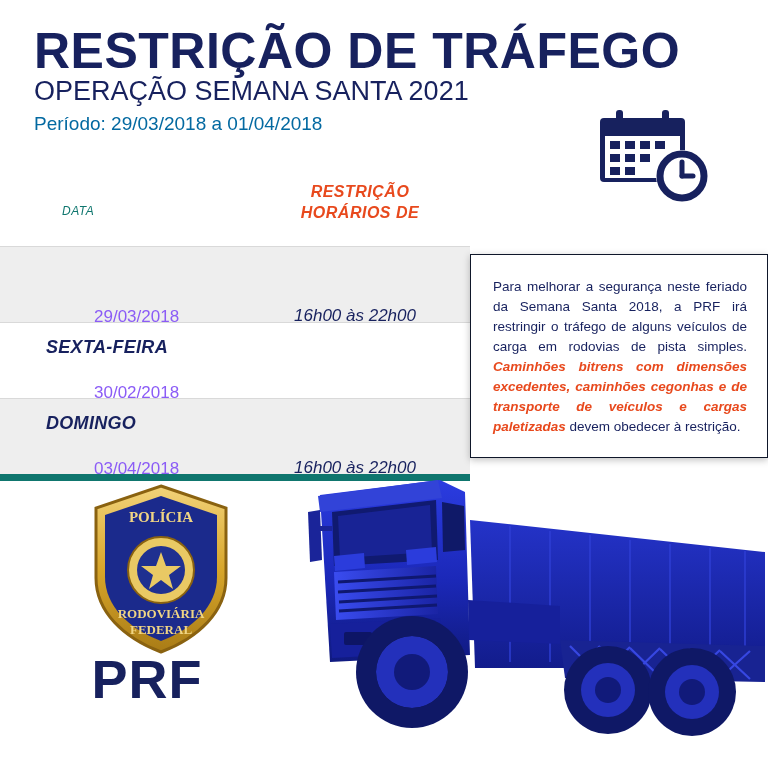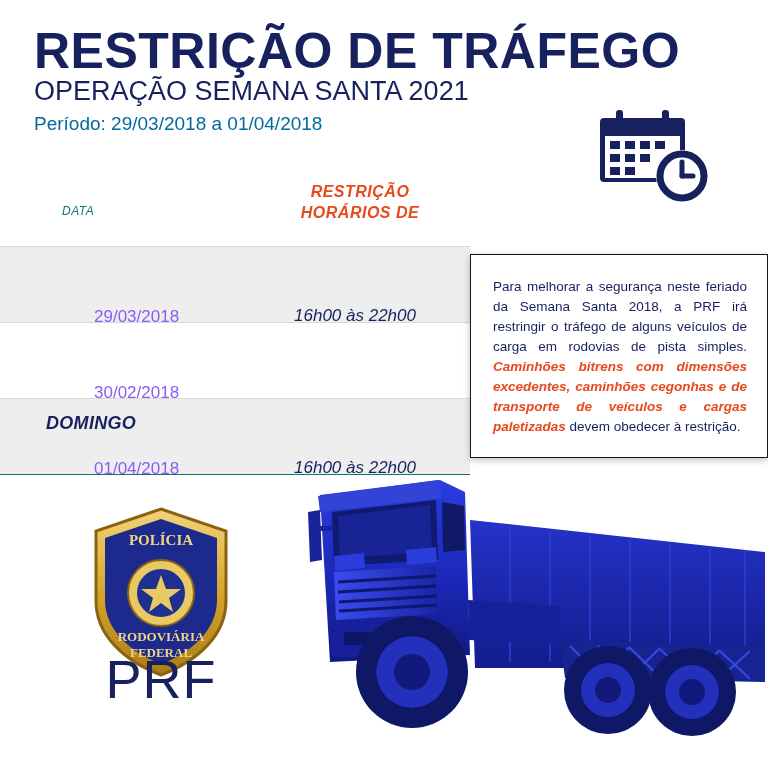--- a/index.html
+++ b/index.html
@@ -101,21 +101,21 @@
     letter-spacing: 0.5px;
     transform: translateX(-2px);
   }
   .row {
     position: relative;
     height: 75px;
     border-top: 1px solid #d9d9d9;
   }
   .row.odd { background: #eeeeee; }
   .row.even { background: #ffffff; }
-  .row:last-child { border-bottom: 1px solid #0f766e; }
+  .row:last-child { border-bottom: 7px solid #0f766e; }
   .row .day {
     position: absolute;
     left: 46px;
     top: 14px;
     font-size: 18px;
     font-weight: bold;
     font-style: italic;
     color: #17215e;
     letter-spacing: 0.3px;
   }
@@ -162,32 +162,32 @@
   .info-box .hl {
     color: #e8491d;
     font-style: italic;
     font-weight: bold;
   }
 
   
   .prf-logo {
     position: absolute;
     left: 86px;
-    top: 505px;
+    top: 482px;
     width: 150px;
     height: 190px;
   }
   .prf-text {
     position: absolute;
-    left: 86px;
+    left: 72px;
     top: 648px;
     width: 150px;
     text-align: center;
     font-size: 54px;
-    font-weight: normal;
+    font-weight: bold;
     color: #17215e;
     letter-spacing: 1px;
   }
 
   
   .truck {
     position: absolute;
     left: 260px;
     top: 400px;
     width: 520px;
@@ -244,26 +244,27 @@
         <div>HORÁRIOS DE</div>
       </div>
     </div>
 
     <div class="row odd">
       <div class="date">29/03/2018</div>
       <div class="hours">16h00 às 22h00</div>
     </div>
 
     <div class="row even">
+      <div class="day">SEXTA-FEIRA</div>
       <div class="date">30/02/2018</div>
     </div>
 
     <div class="row odd">
       <div class="day">DOMINGO</div>
-      <div class="date">01/04/2018</div>
+      <div class="date">03/04/2018</div>
       <div class="hours">16h00 às 22h00</div>
     </div>
   </div>
 
   <div class="info-box">
     <p><span>Para melhorar a segurança neste feriado da Semana Santa 2018, a PRF irá restringir o tráfego de alguns veículos de carga em rodovias de pista simples. </span><span class="hl">Caminhões bitrens com dimensões excedentes, caminhões cegonhas e de transporte de veículos e cargas paletizadas</span><span> devem obedecer à restrição.</span></p>
   </div>
 
   <div class="truck">
     <svg width="520" height="368" viewBox="0 0 520 368" xmlns="http://www.w3.org/2000/svg">

